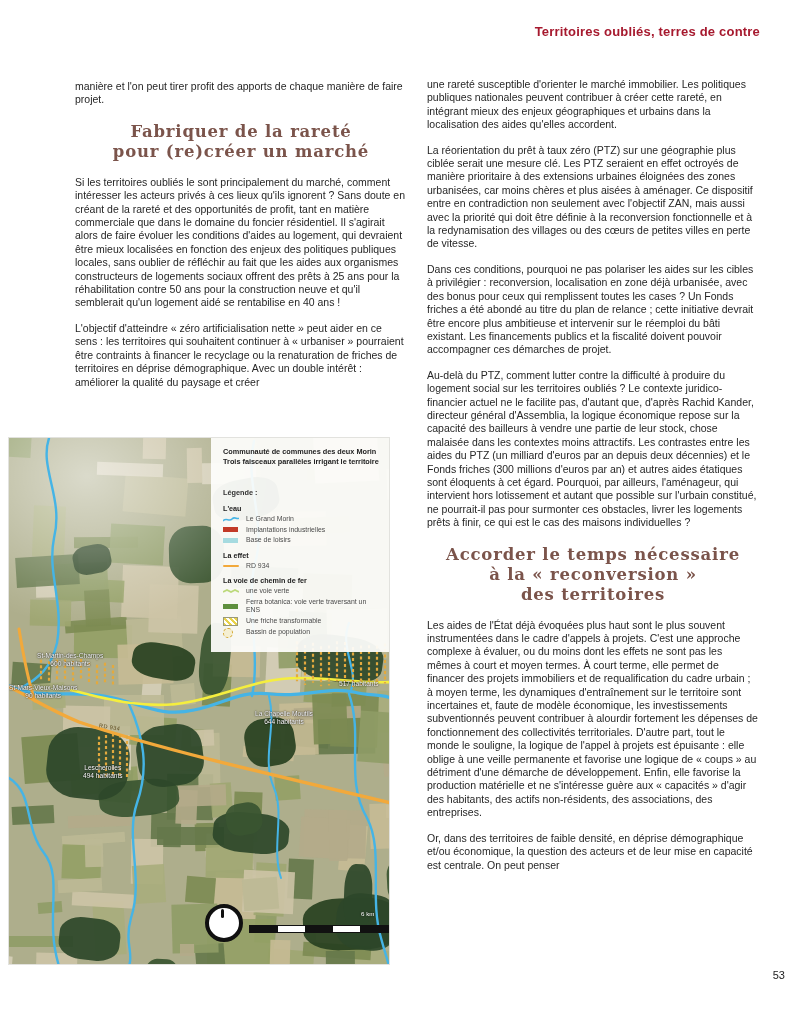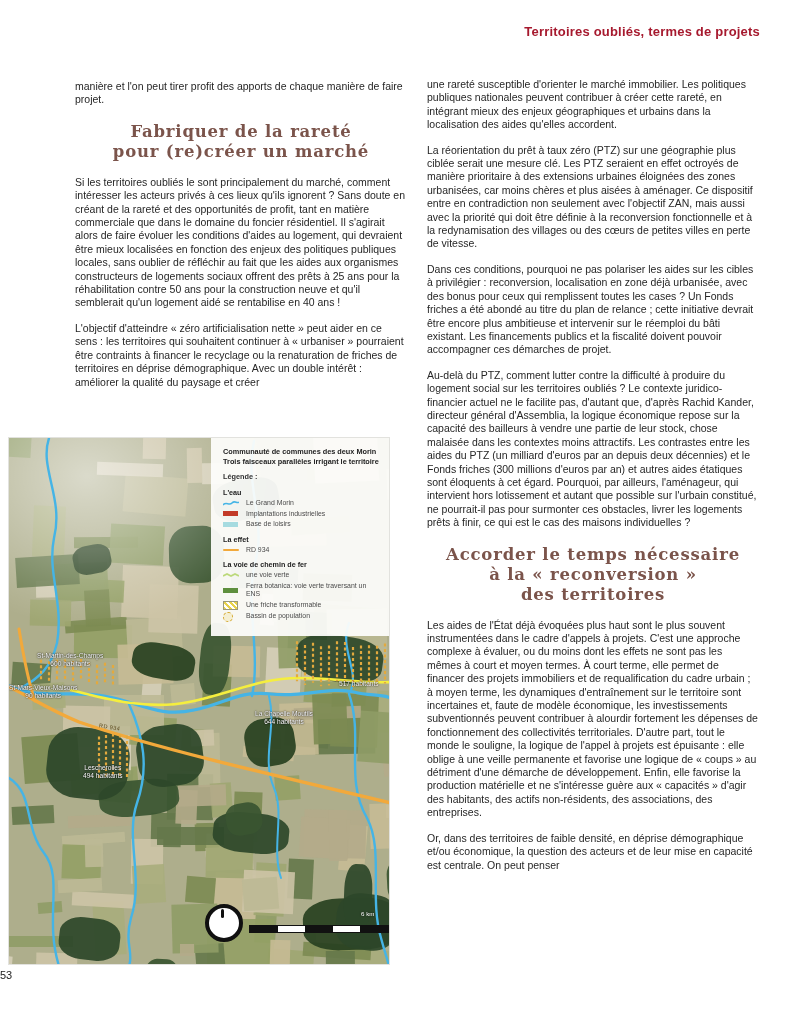--- a/index.html
+++ b/index.html
@@ -20,21 +20,21 @@
   .map-figure{position:absolute;left:8px;top:437px;width:382px;height:528px;
         background:#aeae8c;overflow:hidden;border:1px solid #e2e2de;box-sizing:border-box;}
   .map-fields{position:absolute;inset:0;}
   .map-fields div{position:absolute;}
   .haze{position:absolute;left:0;top:0;width:260px;height:190px;
         background:radial-gradient(ellipse at 30% 20%,rgba(255,255,255,.55),rgba(255,255,255,0) 70%);}
   .map-lines{position:absolute;inset:0;}
   
   .legend{position:absolute;top:0;right:0;width:178px;box-sizing:border-box;
         background:rgba(253,253,251,.94);padding:9px 10px 8px 12px;color:#333;}
-  .legend-title{font-size:7.3px;font-weight:bold;line-height:9.5px;margin-bottom:6px;color:#222;}
+  .legend-title{font-size:7.3px;font-weight:bold;line-height:9.5px;margin-bottom:22px;color:#222;}
   .legend-label{font-size:7.3px;font-weight:bold;margin-bottom:7px;}
   .legend-group{margin-bottom:6px;}
   .legend-group-title{font-size:7.2px;font-weight:bold;margin-bottom:2px;color:#222;}
   .legend-item{display:flex;align-items:center;margin-bottom:2px;}
   .legend-item .sym{width:18px;min-width:18px;margin-right:5px;display:flex;align-items:center;}
   .legend-item .lbl{font-size:6.9px;color:#4a4a4a;line-height:8.5px;}
   .sym-industrial{width:15px;height:5px;background:#c23a28;}
   .sym-leisure{width:15px;height:5px;background:#a6dbe0;}
   .sym-road{width:16px;height:2.5px;background:#f2a93b;border-radius:2px;}
   .sym-ens{width:15px;height:5px;background:#5e8f3e;}
@@ -57,32 +57,32 @@
   .compass:after{content:"";position:absolute;left:12px;top:1px;width:3px;height:9px;background:#101010;border-radius:2px;}
   
   .scalebar{position:absolute;left:240px;top:487px;width:138px;height:6px;border:1px solid #111;
         display:flex;background:#fff;}
   .scalebar span{flex:1;}
   .scalebar span:nth-child(odd){background:#111;}
   .scalebar span:nth-child(even){background:#fff;}
   .scale-label{position:absolute;left:352px;top:472px;font-size:6.2px;color:#fff;
         text-shadow:0 0 2px rgba(0,0,0,.8);}
   
-  .footer{position:absolute;left:0;right:0;top:969px;text-align:left;}
+  .footer{position:absolute;left:0;right:0;top:969px;text-align:right;}
   .footer .pagenum{font-size:11px;color:#222;}
   .footer .mag{margin-top:1px;font-size:11px;font-weight:bold;}
   .footer .mag .name{color:#e0004f;letter-spacing:.2px;}
   .footer .mag .issue{color:#1a1a1a;font-size:10px;}
 </style>
 </head>
 <body>
 
 <div class="page">
 
-  <div class="running-head">Territoires oubliés, termes de projets</div>
+  <div class="running-head">Territoires oubliés, terres de contre</div>
 
   <div class="col col-left">
     <p>manière et l'on peut tirer profit des apports de chaque manière de faire projet.</p>
     <h2 class="section-heading">
       <div>Fabriquer de la rareté</div>
       <div>pour (re)créer un marché</div>
     </h2>
     <p>Si les territoires oubliés le sont principalement du marché, comment intéresser les acteurs privés à ces lieux qu'ils ignorent ? Sans doute en créant de la rareté et des opportunités de profit, tant en matière commerciale que dans le domaine du foncier résidentiel. Il s'agirait alors de faire évoluer les conditions d'aides au logement, qui devraient être mieux localisées en fonction des enjeux des politiques publiques locales, sans oublier de réfléchir au fait que les aides aux organismes constructeurs de logements sociaux offrent des prêts à 25 ans pour la réhabilitation contre 50 ans pour la construction neuve et qu'il semblerait qu'un logement aidé se rentabilise en 40 ans !</p>
     <p>L'objectif d'atteindre « zéro artificialisation nette » peut aider en ce sens : les territoires qui souhaitent continuer à « urbaniser » pourraient être contraints à financer le recyclage ou la renaturation de friches de territoires en déprise démographique. Avec un double intérêt : améliorer la qualité du paysage et créer</p>
   </div>

